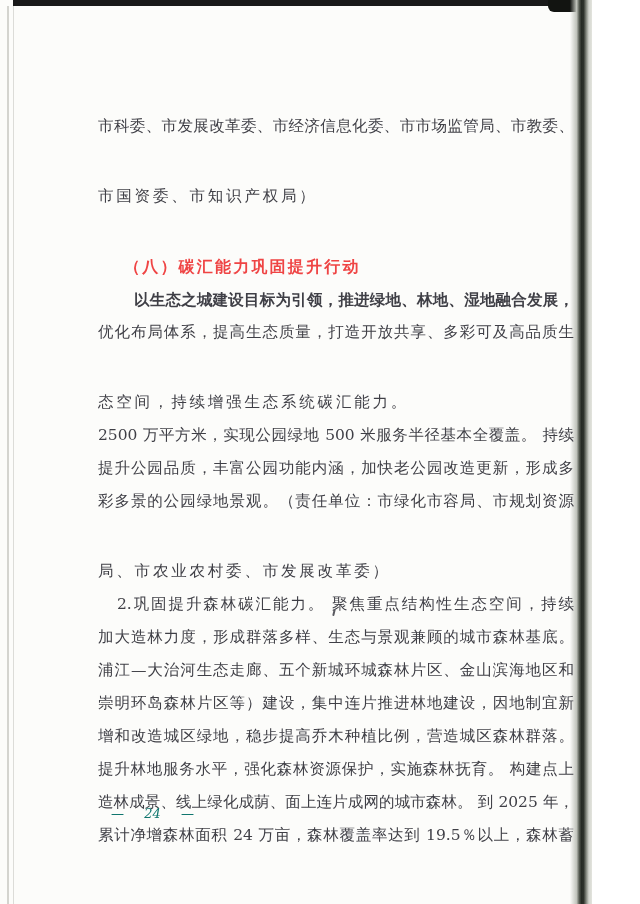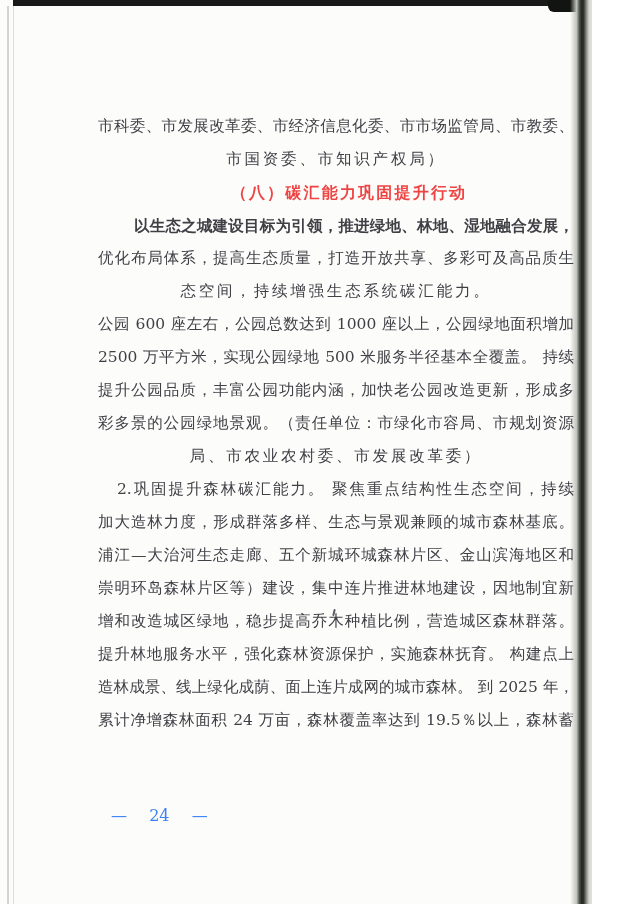--- a/index.html
+++ b/index.html
@@ -52,66 +52,67 @@
     font-size: 15.5px; line-height: 33px;
     color: #3f3f46;
   }
   .line { white-space: pre; }
   .l-justify {
     text-align: justify;
     text-align-last: justify;
     white-space: normal;
   }
   .l-plain {
-    text-align: center;
+    text-align: left;
     letter-spacing: 2.8px;
+    margin-top: 37px;
   }
   .l-heading {
     font-weight: bold;
     color: #ef4444;
     letter-spacing: 2.2px;
     font-size: 16px;
   }
   .ind-a { padding-left: 19px; }  
   .ind-b { padding-left: 26px; }  
   .ind-c { padding-left: 36px; font-weight: bold; }  
   
   .scan-artifact {
     position: absolute; left: 333px; top: 609px;
     width: 2px; height: 7px;
     background: #5a5a60;
     transform: rotate(14deg);
     border-radius: 1px;
   }
   .page-number {
     position: absolute; left: 111px; top: 806px;
-    font-size: 16px; color: #3b82f6;
+    font-size: 13px; color: #0f766e;
     word-spacing: 6px;
     white-space: pre;
+    font-style: italic;
   }
 </style>
 </head>
 <body>
 
 <div class="page">
 
   <div class="scan-top-bar"></div>
   <div class="scan-top-corner"></div>
   <div class="left-edge-line-a"></div>
   <div class="left-edge-line-b"></div>
   <div class="right-edge"></div>
 
   <div class="text-block">
     <div class="line l-justify">市科委、市发展改革委、市经济信息化委、市市场监管局、市教委、</div>
     <div class="line l-plain">市国资委、市知识产权局）</div>
     <div class="line l-plain l-heading ind-b">（八）碳汇能力巩固提升行动</div>
     <div class="line l-justify ind-c">以生态之城建设目标为引领，推进绿地、林地、湿地融合发展，</div>
     <div class="line l-justify">优化布局体系，提高生态质量，打造开放共享、多彩可及高品质生</div>
     <div class="line l-plain">态空间，持续增强生态系统碳汇能力。</div>
-    <div class="line l-justify">公园 600 座左右，公园总数达到 1000 座以上，公园绿地面积增加</div>
     <div class="line l-justify">2500 万平方米，实现公园绿地 500 米服务半径基本全覆盖。 持续</div>
     <div class="line l-justify">提升公园品质，丰富公园功能内涵，加快老公园改造更新，形成多</div>
     <div class="line l-justify">彩多景的公园绿地景观。（责任单位：市绿化市容局、市规划资源</div>
     <div class="line l-plain">局、市农业农村委、市发展改革委）</div>
     <div class="line l-justify ind-a">2.巩固提升森林碳汇能力。 聚焦重点结构性生态空间，持续</div>
     <div class="line l-justify">加大造林力度，形成群落多样、生态与景观兼顾的城市森林基底。</div>
     <div class="line l-justify">浦江—大治河生态走廊、五个新城环城森林片区、金山滨海地区和</div>
     <div class="line l-justify">崇明环岛森林片区等）建设，集中连片推进林地建设，因地制宜新</div>
     <div class="line l-justify">增和改造城区绿地，稳步提高乔木种植比例，营造城区森林群落。</div>
     <div class="line l-justify">提升林地服务水平，强化森林资源保护，实施森林抚育。 构建点上</div>

